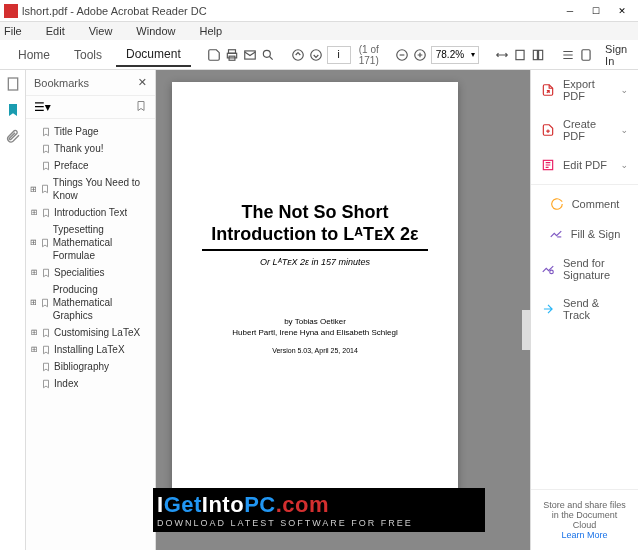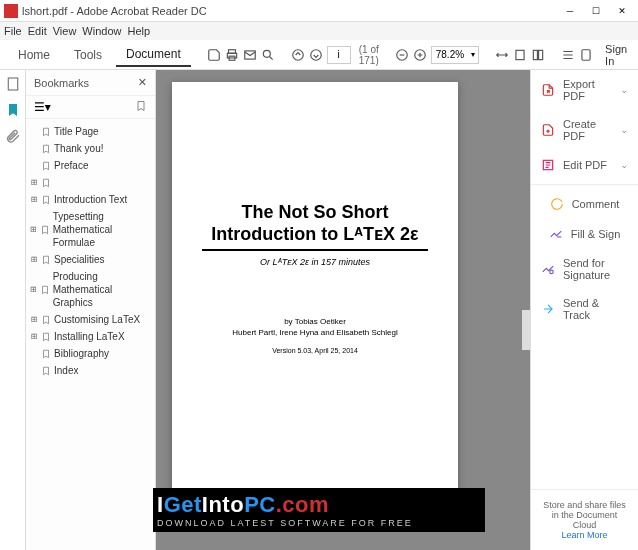--- a/index.html
+++ b/index.html
@@ -2,21 +2,21 @@
 <html><head>
 <meta charset="utf-8">
 <style>
 * { margin: 0; padding: 0; box-sizing: border-box; font-family: 'Segoe UI', Arial, sans-serif; }
 body { width: 638px; height: 550px; overflow: hidden; background: #f0f0f0; position: relative; }
 .titlebar { height: 22px; background: #fff; border-bottom: 1px solid #ddd; display: flex; align-items: center; padding: 0 4px; font-size: 11px; }
 .titlebar-icon { width: 14px; height: 14px; background: #d32f2f; margin-right: 4px; }
 .titlebar-title { flex: 1; color: #444; }
 .winbtns { display: flex; gap: 2px; }
 .winbtn { width: 24px; height: 16px; display: flex; align-items: center; justify-content: center; font-size: 9px; }
-.menubar { height: 18px; background: #f5f5f5; display: flex; align-items: center; padding: 0 4px; font-size: 11px; gap: 6px; color: #333; }
+.menubar { height: 18px; background: #f5f5f5; display: flex; align-items: center; padding: 0 4px; font-size: 11px; gap: 24px; color: #333; }
 .menubar span { cursor: pointer; }
 .toolbar { height: 30px; background: #fff; border-bottom: 1px solid #ddd; display: flex; align-items: center; padding: 0 8px; font-size: 12px; gap: 4px; }
 .tab { padding: 4px 10px; color: #555; cursor: pointer; }
 .tab.active { border-bottom: 2px solid #333; color: #222; font-weight: 500; }
 .sep { width: 1px; height: 18px; background: #ccc; margin: 0 4px; }
 .tbtn { width: 20px; height: 20px; display: flex; align-items: center; justify-content: center; color: #555; cursor: pointer; }
 .tbtn svg { width: 14px; height: 14px; }
 .pagenum { width: 24px; height: 18px; border: 1px solid #ccc; font-size: 10px; text-align: center; }
 .pagecount { font-size: 10px; color: #666; margin-left: 4px; }
 .zoom { height: 18px; border: 1px solid #ccc; font-size: 10px; padding: 0 14px 0 4px; position: relative; display: flex; align-items: center; }
@@ -215,20 +215,21 @@
           <svg class="bm-icon" viewBox="0 0 24 24" fill="none" stroke="#888" stroke-width="2">
             <path d="M6 3h12v18l-6-4-6 4z"></path>
           </svg>
           <span class="bm-label">Preface</span>
         </div>
         <div class="bm-item">
           <span class="bm-expand">⊞</span>
           <svg class="bm-icon" viewBox="0 0 24 24" fill="none" stroke="#888" stroke-width="2">
             <path d="M6 3h12v18l-6-4-6 4z"></path>
           </svg>
+          <span class="bm-label">Things You Need to Know</span>
         </div>
         <div class="bm-item">
           <span class="bm-expand">⊞</span>
           <svg class="bm-icon" viewBox="0 0 24 24" fill="none" stroke="#888" stroke-width="2">
             <path d="M6 3h12v18l-6-4-6 4z"></path>
           </svg>
           <span class="bm-label">Introduction Text</span>
         </div>
         <div class="bm-item">
           <span class="bm-expand">⊞</span>

